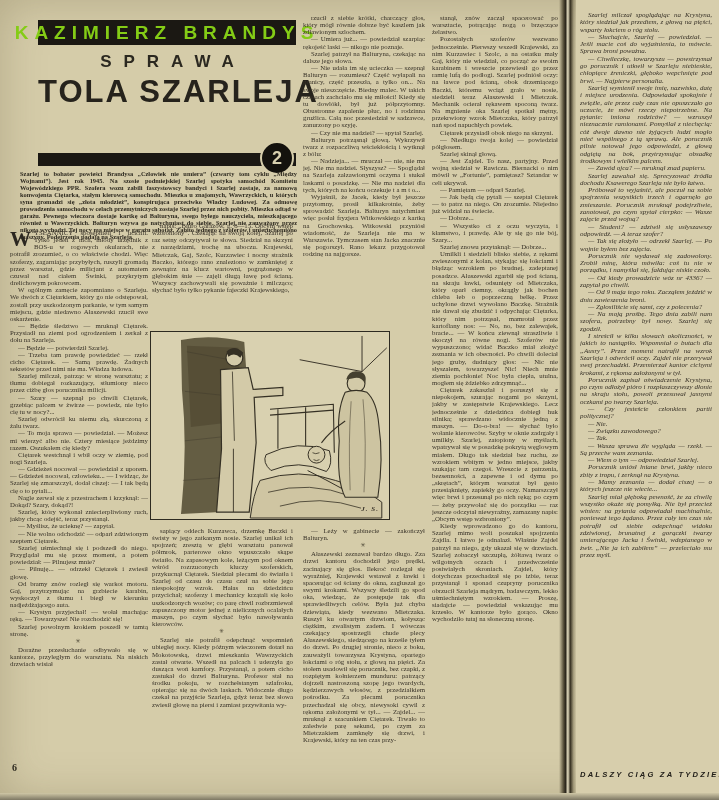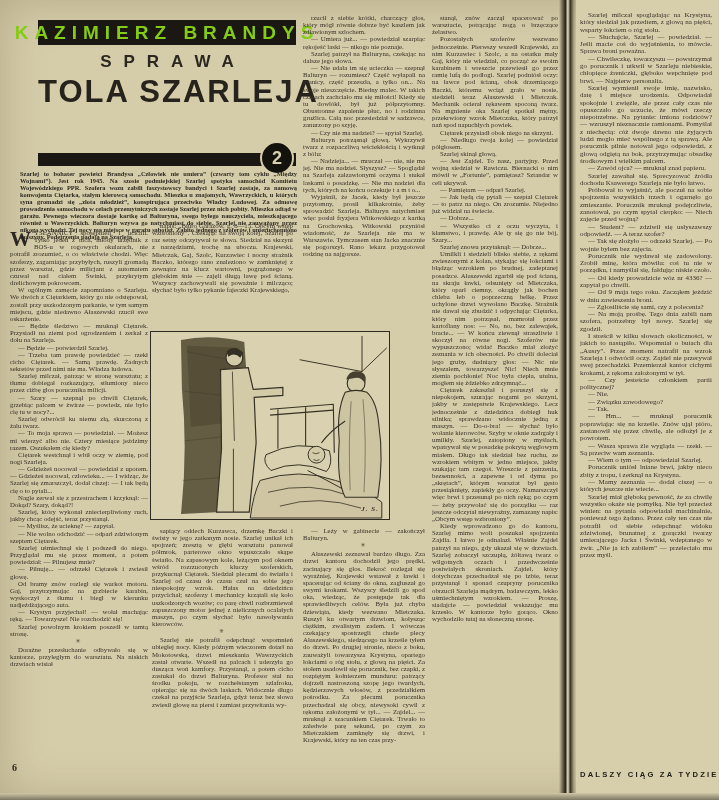--- a/index.html
+++ b/index.html
@@ -41,21 +41,21 @@
   
   .illustration{position:absolute;left:150px;top:331px;width:240px;height:189px;margin:0;
         background:#d9d1b0;border:1.5px solid #2d2a21;box-sizing:border-box;}
   .illustration svg{display:block;width:100%;height:100%;}
   .sig{position:absolute;right:10px;bottom:6px;font-size:7px;font-style:italic;
         font-weight:700;color:#3a342a;letter-spacing:1px;}
   
   .gutter{position:absolute;left:559px;top:0;width:17px;height:800px;
         background:linear-gradient(90deg,rgba(70,62,38,0) 0%,rgba(55,48,30,.75) 25%,
                    #2a251a 38%,#e9e2c4 52%,#352f20 66%,rgba(70,62,38,.35) 85%,rgba(70,62,38,.05) 100%);}
-  .right-page{position:absolute;left:576px;top:0;width:143px;height:800px;background:#d7ceac;}
+  .right-page{position:absolute;left:576px;top:0;width:143px;height:800px;background:#d7ceac;font-style:italic;}
   .cr{left:4px;top:12px;width:132px;height:754px;font-size:7px;line-height:7.3px;}
   .next-week{position:absolute;left:4px;top:770px;width:132px;
         font-family:"Liberation Sans","DejaVu Sans",sans-serif;
         font-weight:800;font-size:7.6px;letter-spacing:2.2px;color:#23201a;white-space:nowrap;}
 </style>
 </head>
 <body>
 
 <div class="scan">
 
@@ -200,34 +200,34 @@
   <div class="gutter"></div>
 
   <div class="right-page">
     <div class="col cr">
         <p>Szarlej milczał spoglądając na Krystyna, który siedział jak przedtem, z głową na pięści, wsparty łokciem o róg stołu.</p>
         <p>— Słuchajcie, Szarlej — powiedział. — Jeśli macie coś do wyjaśnienia, to mówcie. Sprawa broni poważna.</p>
         <p>— Chwileczkę, towarzyszu — powstrzymał go porucznik i utkwił w Szarleju niebieskie, chłopięce źreniczki, głęboko wepchnięte pod brwi. — Najpierw personalia.</p>
         <p>Szarlej wymienił swoje imię, nazwisko, datę i miejsce urodzenia. Odpowiadał spokojnie i zwięźle, ale przez cały czas nie opuszczało go uczucie, że mówi rzeczy niepotrzebne. Na pytanie: imiona rodziców? — wzruszył nieznacznie ramionami. Pomyślał z niechęcią: cóż dwoje dawno nie żyjących ludzi mogło mieć wspólnego z tą sprawą. Ale porucznik pilnie notował jego odpowiedzi, z głową odgiętą na bok, przytrzymując obsadkę środkowym i wielkim palcem.</p>
         <p>— Zawód ojca? — mruknął znad papieru.</p>
         <p>Szarlej zawahał się. Sprecyzować źródła dochodu Ksawerego Szarleja nie było łatwo.</p>
-        <p>Próbował to wyjaśnić, ale poczuł na sobie spojrzenia wszystkich trzech i ogarnęło go zmieszanie. Porucznik mruknął podejrzliwie, zanotował, po czym spytał cierpko: — Niech zajęcie przed wojną?</p>
+        <p>Próbował to wyjaśnić, ale poczuł na sobie spojrzenia wszystkich trzech i ogarnęło go zmieszanie. Porucznik mruknął podejrzliwie, zanotował, po czym spytał cierpko: — Wasze zajęcie przed wojną?</p>
         <p>— Student? — zdziwił się usłyszawszy odpowiedź. — A teraz szofer?</p>
         <p>— Tak się złożyło — odrzekł Szarlej. — Po wojnie byłem bez zajęcia.</p>
         <p>Porucznik nie wydawał się zadowolony. Zrobił minę, która mówiła: coś tu nie w porządku, i namyślał się, fałdując niskie czoło.</p>
         <p>— Od kiedy prowadzicie wóz nr 4336? — zapytał po chwili.</p>
         <p>— Od 9 maja tego roku. Zacząłem jeździć w dniu zawieszenia broni.</p>
         <p>— Zgłosiliście się sami, czy z polecenia?</p>
         <p>— Na moją prośbę. Tego dnia zabili nam szofera, potrzebny był nowy. Szarlej się zgodził.</p>
         <p>I streścił w kilku słowach okoliczności, w jakich to nastąpiło. Wspomniał o butach dla „Ausry”. Przez moment natrafił na wzrok Szarleja i odwrócił oczy. Zajdel nie przerywał swej przechadzki. Przemierzał kantor cichymi krokami, z rękoma założonymi w tył.</p>
+        <p>Porucznik zapisał oświadczenie Krystyna, po czym odłożył pióro i rozpłaszczywszy dłonie na skraju stołu, powoli przesuwał jasnymi oczkami po twarzy Szarleja.</p>
         <p>— Czy jesteście członkiem partii politycznej?</p>
         <p>— Nie.</p>
         <p>— Związku zawodowego?</p>
         <p>— Tak.</p>
-        <p>— Hm... — mruknął porucznik poprawiając się na krześle. Znów ujął pióro, zastanowił się przez chwilę, ale odłożył je z powrotem.</p>
         <p>— Wasza sprawa źle wygląda — rzekł. — Są przeciw wam zeznania.</p>
         <p>— Wiem o tym — odpowiedział Szarlej.</p>
         <p>Porucznik uniósł lniane brwi, jakby nieco zbity z tropu, i zerknął na Krystyna.</p>
         <p>— Mamy zeznania — dodał ciszej — o których jeszcze nie wiecie...</p>
         <p>Szarlej miał głęboką pewność, że za chwilę wszystko okaże się pomyłką. Nie był przecież winien: na pytania odpowiadał machinalnie, ponieważ tego żądano. Przez cały ten czas nie potrafił od siebie odepchnąć widoku zdziwionej, brunatnej z gorączki twarzy umierającego Jacka i Świnki, wdeptanego w żwir. „Nie ja ich zabiłem” — przeleciało mu przez myśl.</p>
       </div>
     <div class="next-week">DALSZY CIĄG ZA TYDZIEŃ</div>
   </div>
 
 </div>

